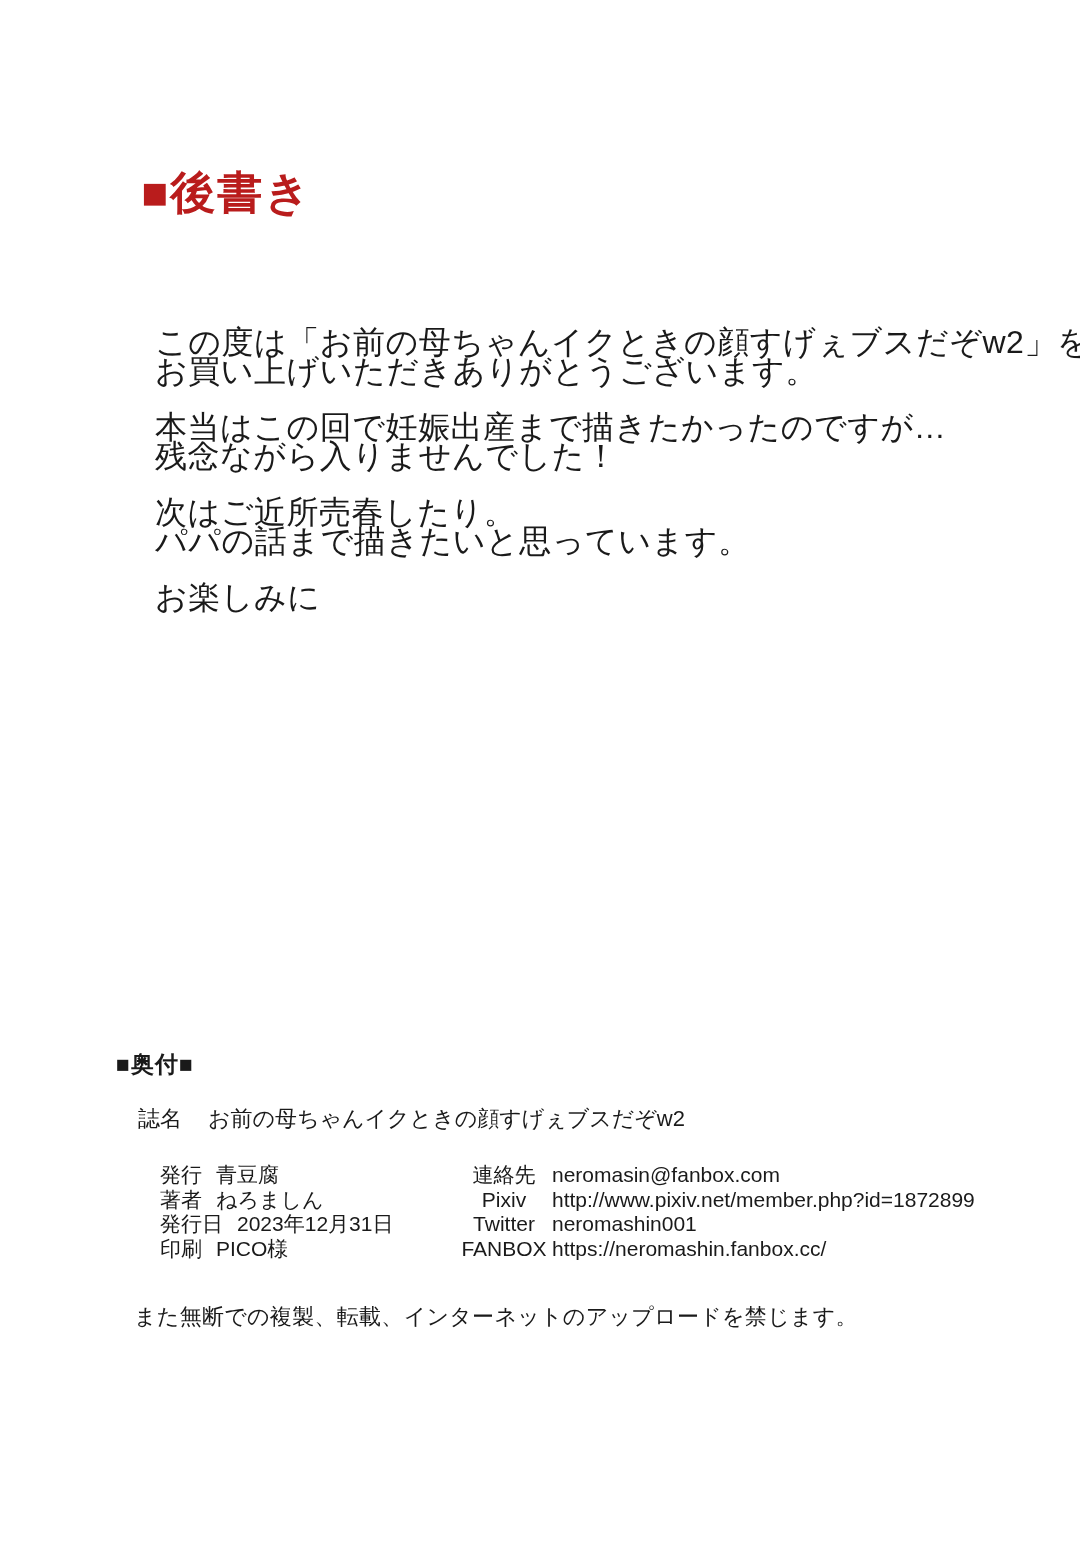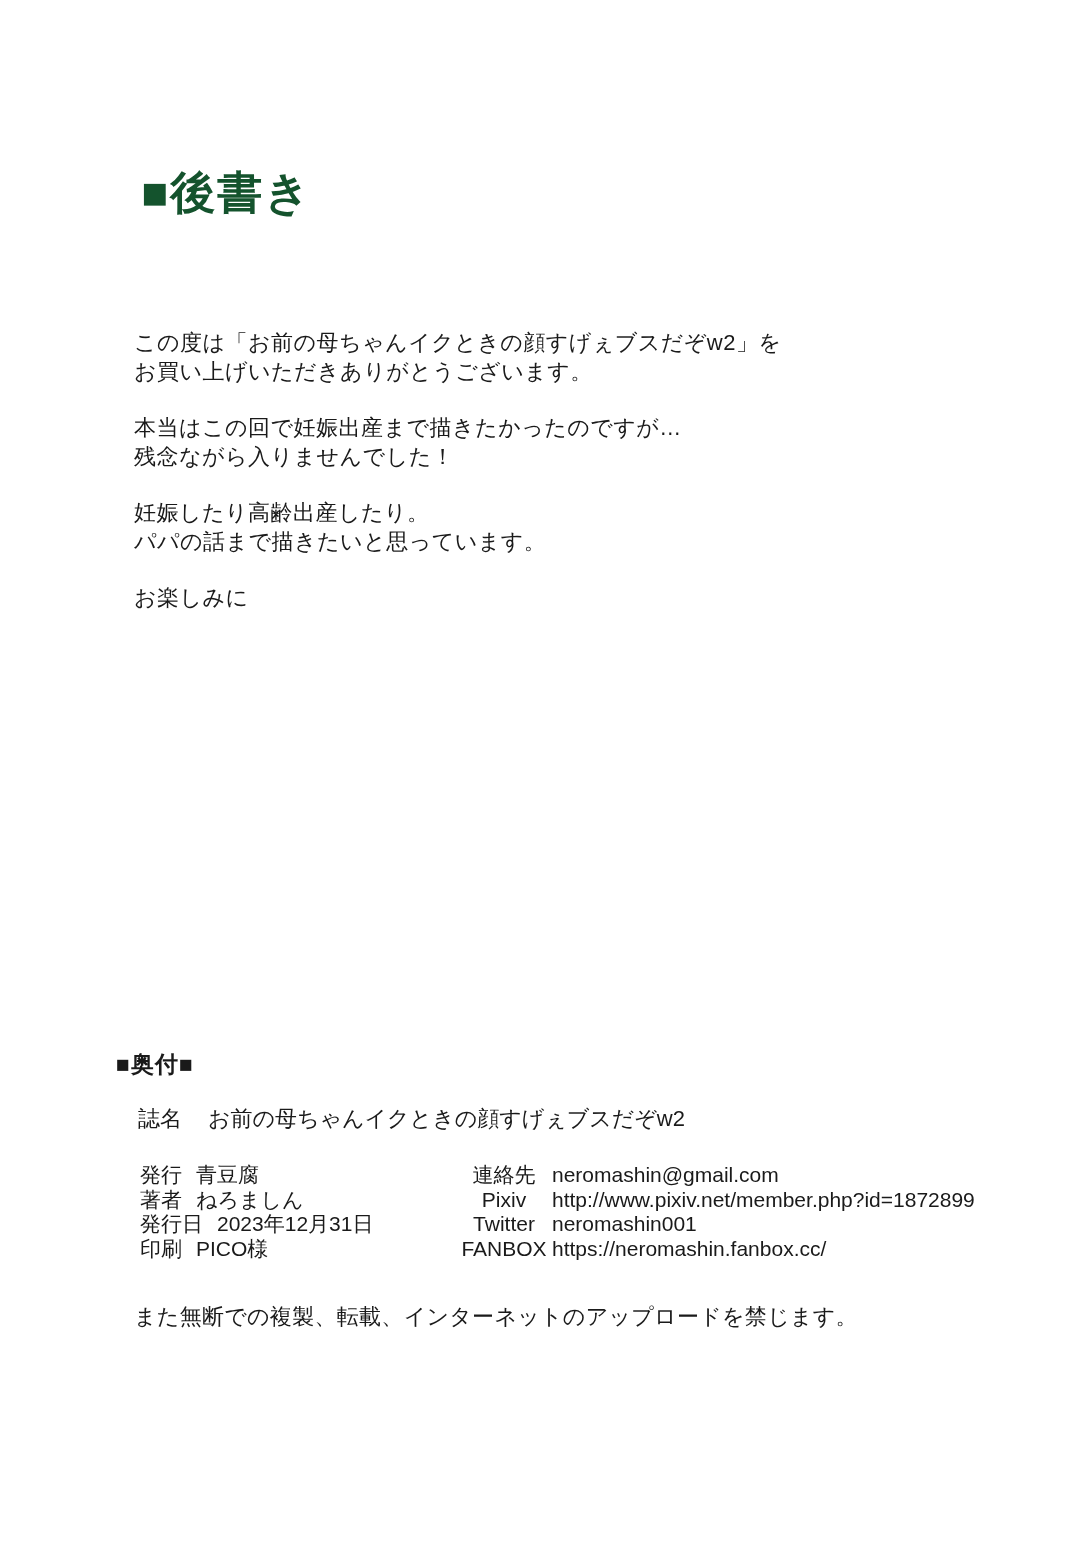--- a/index.html
+++ b/index.html
@@ -17,29 +17,29 @@
     overflow: hidden;
   }
   .afterword-heading {
     position: absolute;
     left: 141px;
     top: 163px;
     margin: 0;
     font-size: 45px;
     font-weight: 700;
     letter-spacing: 2px;
-    color: #14532d;
+    color: #b91c1c;
     white-space: nowrap;
   }
   .afterword-body {
     position: absolute;
-    left: 134px;
+    left: 155px;
     top: 301px;
     width: 800px;
-    font-size: 22px;
+    font-size: 32px;
     line-height: 29px;
     letter-spacing: 0.5px;
   }
   .afterword-body p {
     margin: 0 0 27px 0;
   }
   .afterword-body .line {
     white-space: nowrap;
   }
   .colophon-heading {
@@ -67,20 +67,21 @@
     top: 1163px;
     font-size: 21px;
     line-height: 24.5px;
   }
   .colophon-col.left  { left: 140px; }
   .colophon-col.right { left: 460px; }
   .colophon-row { white-space: nowrap; }
   .colophon-col.left .label {
     display: inline-block;
     margin-right: 14px;
+    margin-left: 20px;
   }
   .colophon-col.right .label {
     display: inline-block;
     min-width: 88px;
     margin-right: 4px;
     text-align: center;
   }
   .disclaimer {
     position: absolute;
     left: 134px;
@@ -104,21 +105,21 @@
       <div class="line">この度は「お前の母ちゃんイクときの顔すげぇブスだぞw2」を</div>
       <div class="line">お買い上げいただきありがとうございます。</div>
     <p></p>
     <p>
       </p>
       <div class="line">本当はこの回で妊娠出産まで描きたかったのですが…</div>
       <div class="line">残念ながら入りませんでした！</div>
     <p></p>
     <p>
       </p>
-      <div class="line">妊娠したり高齢出産したり。</div>
+      <div class="line">次はご近所売春したり。</div>
       <div class="line">パパの話まで描きたいと思っています。</div>
     <p></p>
     <p>
       </p>
       <div class="line">お楽しみに</div>
     <p></p>
   </div>
 
   <h2 class="colophon-heading">■奥付■</h2>
 
@@ -136,21 +137,21 @@
     <div class="colophon-row">
       <span class="label">発行日</span><span class="value">2023年12月31日</span>
     </div>
     <div class="colophon-row">
       <span class="label">印刷</span><span class="value">PICO様</span>
     </div>
   </div>
 
   <div class="colophon-col right">
     <div class="colophon-row">
-      <span class="label">連絡先</span><span class="value">neromashin@gmail.com</span>
+      <span class="label">連絡先</span><span class="value">neromasin@fanbox.com</span>
     </div>
     <div class="colophon-row">
       <span class="label">Pixiv</span><span class="value">http://www.pixiv.net/member.php?id=1872899</span>
     </div>
     <div class="colophon-row">
       <span class="label">Twitter</span><span class="value">neromashin001</span>
     </div>
     <div class="colophon-row">
       <span class="label">FANBOX</span><span class="value">https://neromashin.fanbox.cc/</span>
     </div>

